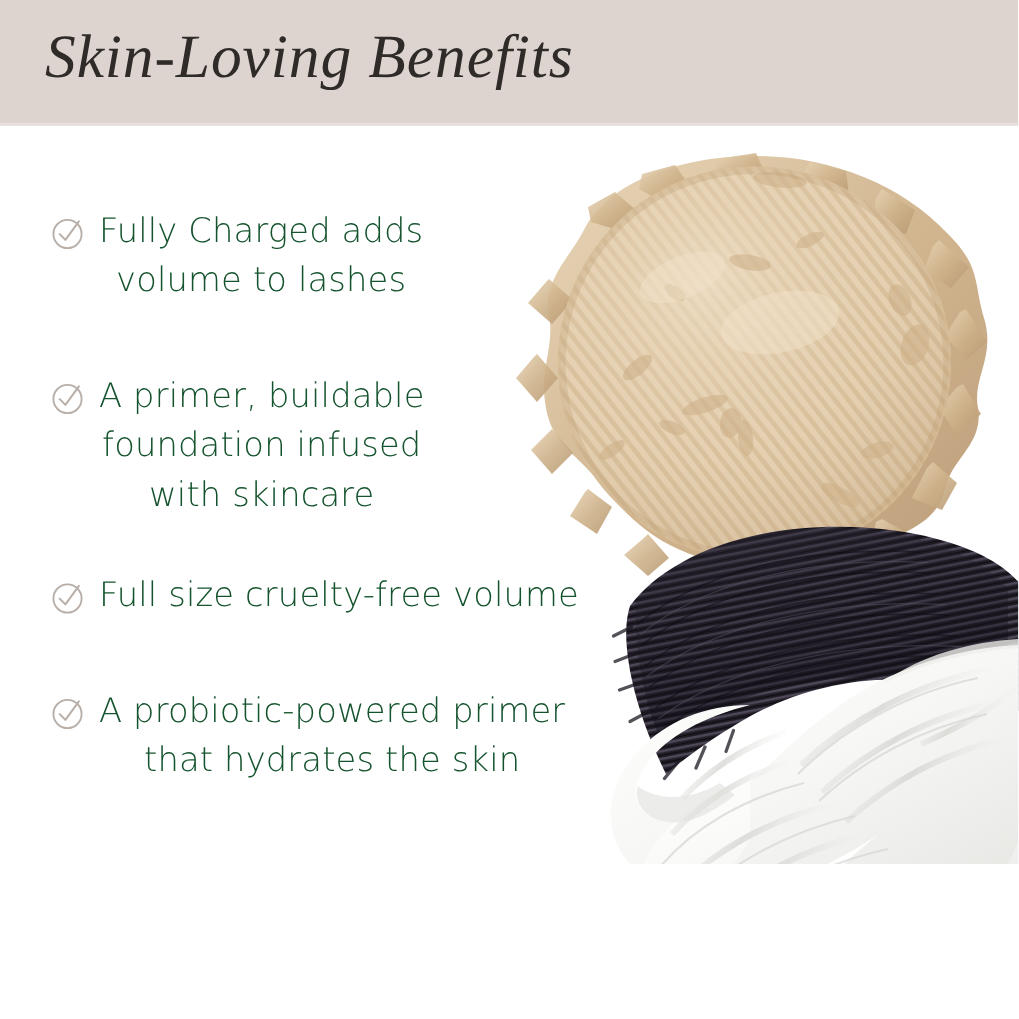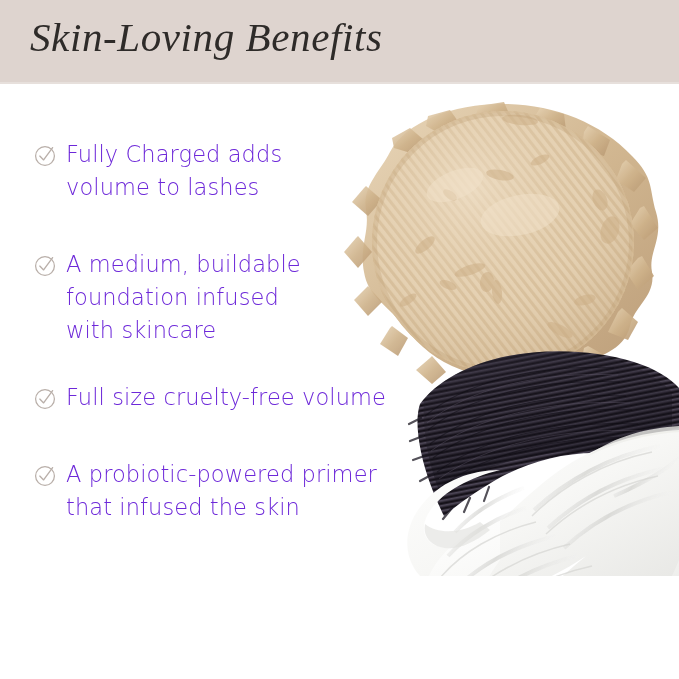--- a/index.html
+++ b/index.html
@@ -11,20 +11,21 @@
   body {
     font-family: "Liberation Sans", sans-serif;
   }
 
   #canvas {
     position: relative;
     width: 679px;
     height: 576px;
     background: #ffffff;
     overflow: hidden;
+    text-align: center;
   }
 
   
   .header-band {
     position: absolute;
     left: 0;
     top: 0;
     width: 679px;
     height: 84px;
     background: #ded4cf;
@@ -62,21 +63,21 @@
     height: 23px;
     margin-top: 6px;
     margin-right: 9px;
   }
   .check-icon svg { display: block; overflow: visible; }
   .benefit-text {
     font-family: "DejaVu Sans", "Liberation Sans", sans-serif;
     font-weight: 300;
     font-size: 22.5px;
     line-height: 33px;
-    color: #6d28d9;
+    color: #14532d;
     letter-spacing: 0.1px;
     white-space: pre-line;
   }
 
   
   .swatches {
     position: absolute;
     left: 0;
     top: 0;
     width: 679px;
@@ -323,21 +324,21 @@
 volume to lashes</span>
     </div>
 
     <div class="benefit-item" style="top:110px;">
       <span class="check-icon">
         <svg width="23" height="23" viewBox="0 0 23 23" xmlns="http://www.w3.org/2000/svg">
           <circle cx="11" cy="12" r="9.4" fill="none" stroke="#b9afa9" stroke-width="1.25"></circle>
           <path d="M5.8 12.1 L9.6 15.9 L18.6 3.6" fill="none" stroke="#b9afa9" stroke-width="1.35" stroke-linecap="round" stroke-linejoin="round"></path>
         </svg>
       </span>
-      <span class="benefit-text">A medium, buildable
+      <span class="benefit-text">A primer, buildable
 foundation infused
 with skincare</span>
     </div>
 
     <div class="benefit-item" style="top:243px;">
       <span class="check-icon">
         <svg width="23" height="23" viewBox="0 0 23 23" xmlns="http://www.w3.org/2000/svg">
           <circle cx="11" cy="12" r="9.4" fill="none" stroke="#b9afa9" stroke-width="1.25"></circle>
           <path d="M5.8 12.1 L9.6 15.9 L18.6 3.6" fill="none" stroke="#b9afa9" stroke-width="1.35" stroke-linecap="round" stroke-linejoin="round"></path>
         </svg>
@@ -346,18 +347,18 @@
     </div>
 
     <div class="benefit-item" style="top:320px;">
       <span class="check-icon">
         <svg width="23" height="23" viewBox="0 0 23 23" xmlns="http://www.w3.org/2000/svg">
           <circle cx="11" cy="12" r="9.4" fill="none" stroke="#b9afa9" stroke-width="1.25"></circle>
           <path d="M5.8 12.1 L9.6 15.9 L18.6 3.6" fill="none" stroke="#b9afa9" stroke-width="1.35" stroke-linecap="round" stroke-linejoin="round"></path>
         </svg>
       </span>
       <span class="benefit-text">A probiotic-powered primer
-that infused the skin</span>
+that hydrates the skin</span>
     </div>
 
   </div>
 
 </div>
 
 </body></html>

